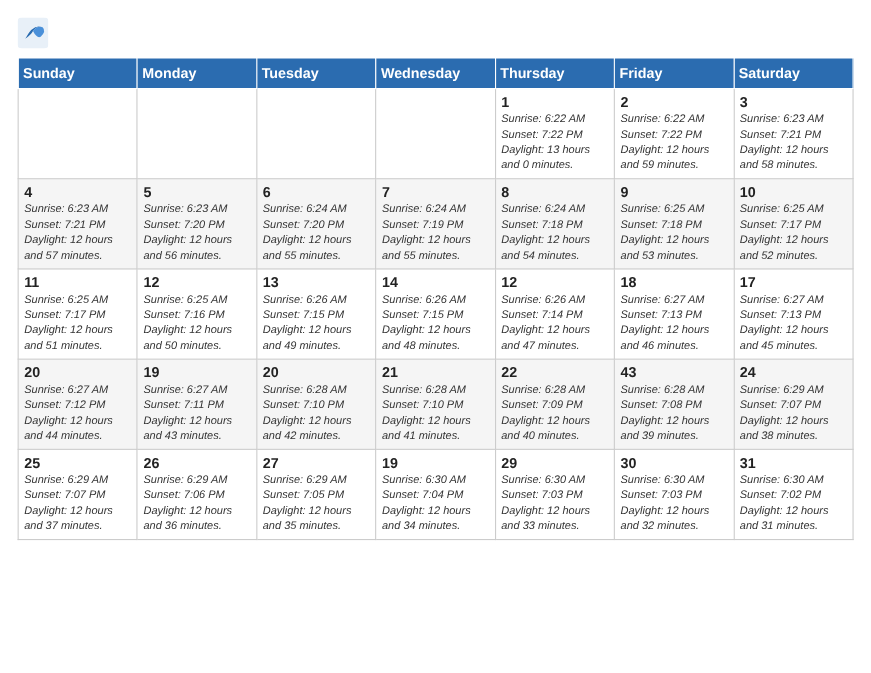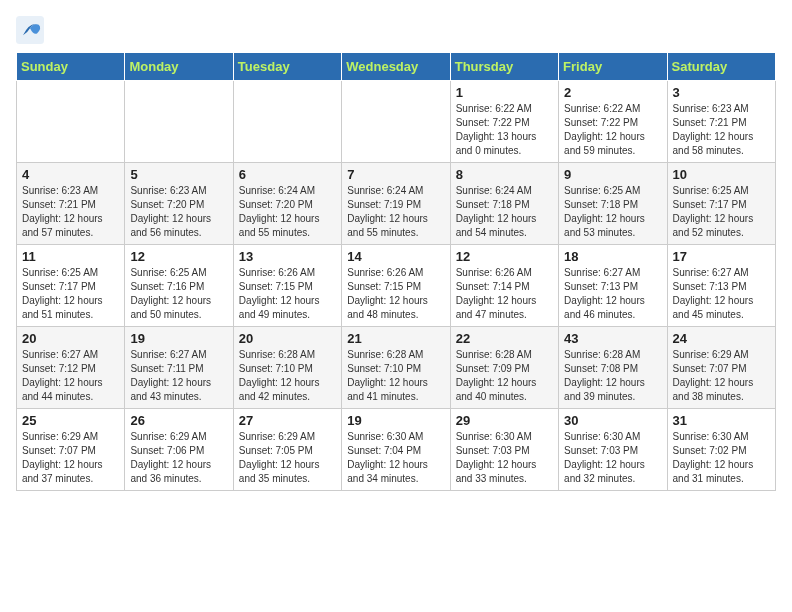--- a/index.html
+++ b/index.html
@@ -43,21 +43,21 @@
       font-size: 16px;
       color: #444;
     }
     table {
       width: 100%;
       border-collapse: collapse;
       table-layout: fixed;
     }
     thead tr th {
       background-color: #2b6cb0;
-      color: #bef264;
+      color: #ffffff;
       font-size: 13px;
       font-weight: bold;
       padding: 6px 4px;
       text-align: left;
       border: 1px solid #fff;
     }
     tbody tr td {
       vertical-align: top;
       border: 1px solid #ccc;
       padding: 4px 5px;
@@ -72,20 +72,21 @@
     .day-number {
       font-weight: bold;
       font-size: 13px;
       margin-bottom: 2px;
       display: block;
     }
     .day-info {
       font-size: 10px;
       line-height: 1.4;
       color: #333;
+      font-style: italic;
     }
     .empty-cell {
       background: #fff !important;
     }
   </style>
 </head>
 <body>
 
 <div class="header">
   <div class="logo">

